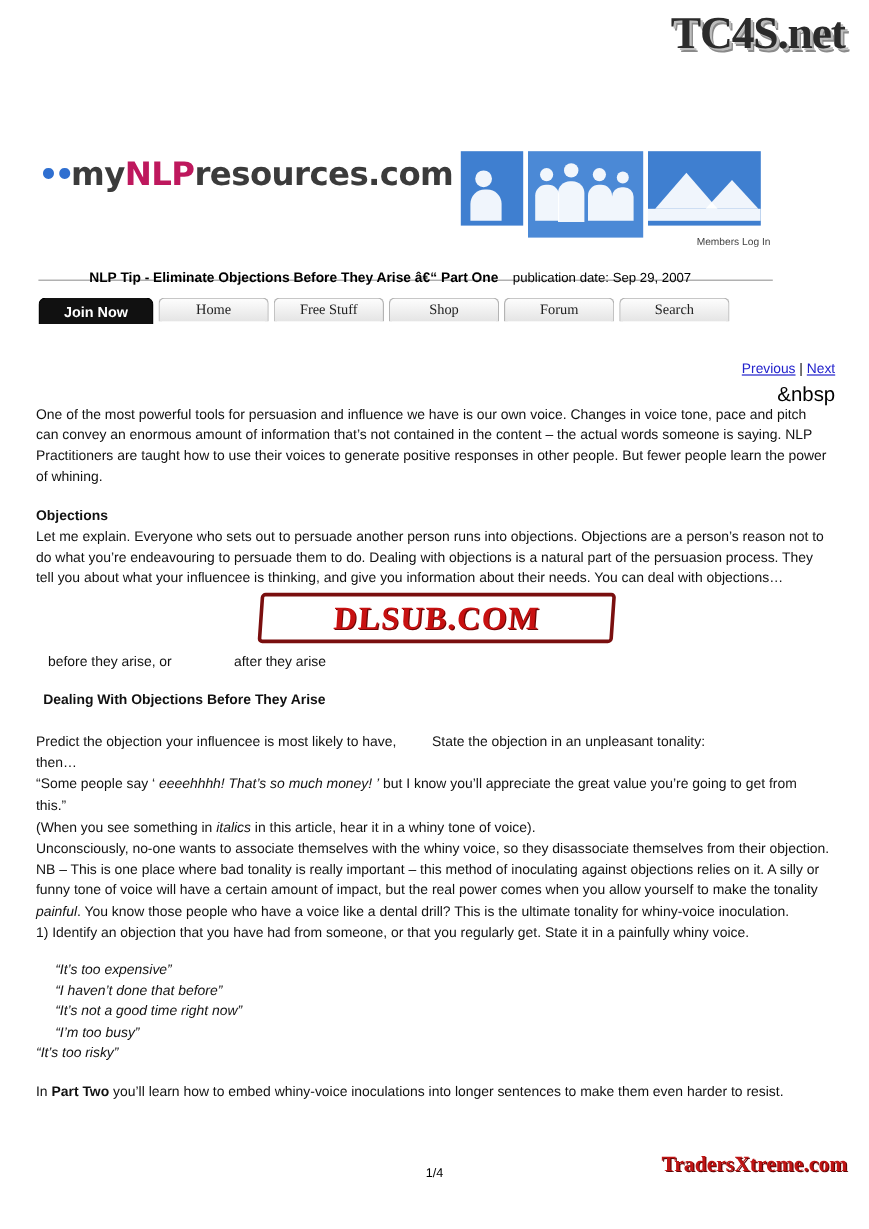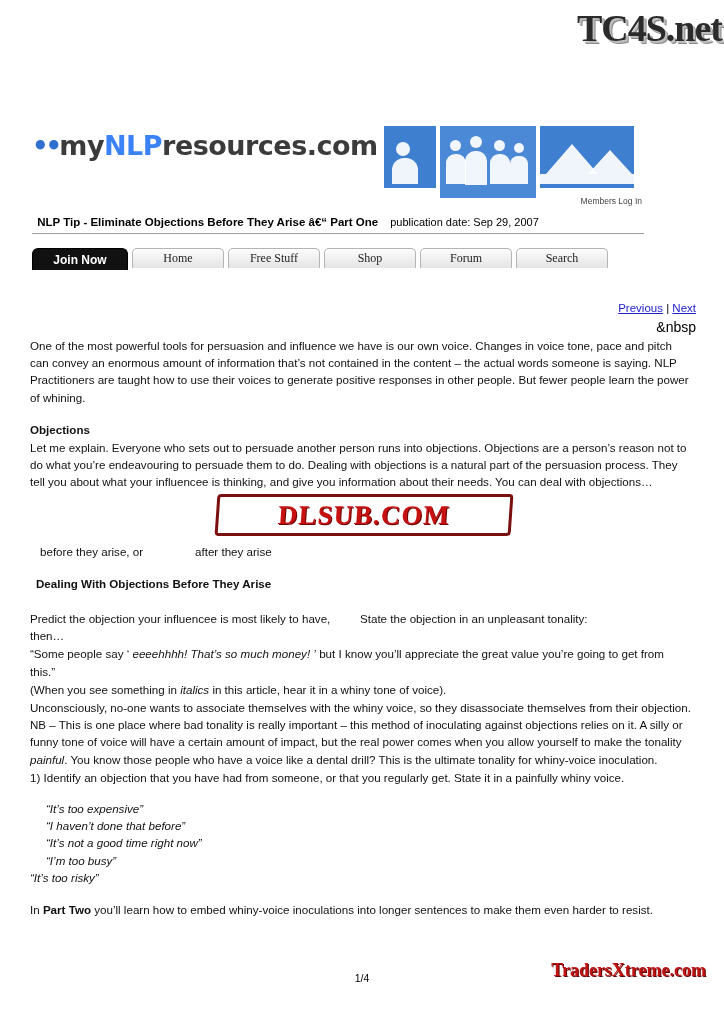--- a/index.html
+++ b/index.html
@@ -16,21 +16,21 @@
     width: 724px;
     height: 1024px;
     background: #ffffff;
     overflow: hidden;
   }
 
   
   .tc4s {
     position: absolute;
     top: 6px;
-    right: 2px;
+    right: 20px;
     font-family: "Liberation Serif", serif;
     font-weight: bold;
     font-size: 38px;
     letter-spacing: -1px;
     color: #2b2b2b;
     text-shadow: 2px 2px 0 #bdbdbd, 3px 3px 0 #8a8a8a;
     text-align: center;
   }
 
   
@@ -54,21 +54,21 @@
     color: #3b3b3b;
     letter-spacing: -0.5px;
     white-space: nowrap;
   }
   .logo-line1 .dots {
     color: #2f6fd0;
     letter-spacing: -3px;
     font-size: 26px;
   }
   .logo-line1 .nlp {
-    color: #3b82f6;
+    color: #be185d;
   }
   .logo-line2 {
     margin-top: 6px;
     font-family: "DejaVu Sans", sans-serif;
     font-size: 14.5px;
     color: #4a4a4a;
     letter-spacing: 0.3px;
     white-space: nowrap;
   }
 
@@ -158,23 +158,23 @@
     left: 0;
     top: 103px;
     width: 612px;
     border-top: 1px solid #9e9e9e;
   }
 
   
   .title-line {
     position: absolute;
     left: 0;
-    top: 216px;
+    top: 226px;
     width: 576px;
-    text-align: center;
+    text-align: right;
     font-size: 11.5px;
     font-weight: bold;
     color: #000;
   }
   .title-line .pubdate {
     font-weight: normal;
     font-size: 11px;
     margin-left: 12px;
   }
 
@@ -187,21 +187,21 @@
     color: #000;
   }
   .pager a {
     color: #2222cc;
     text-decoration: underline;
   }
   .nbsp-line {
     position: absolute;
     right: 28px;
     top: 319px;
-    font-size: 14px;
+    font-size: 17px;
     color: #000;
   }
 
   
   .body {
     position: absolute;
     left: 30px;
     top: 336px;
     width: 662px;
     font-size: 11.6px;

